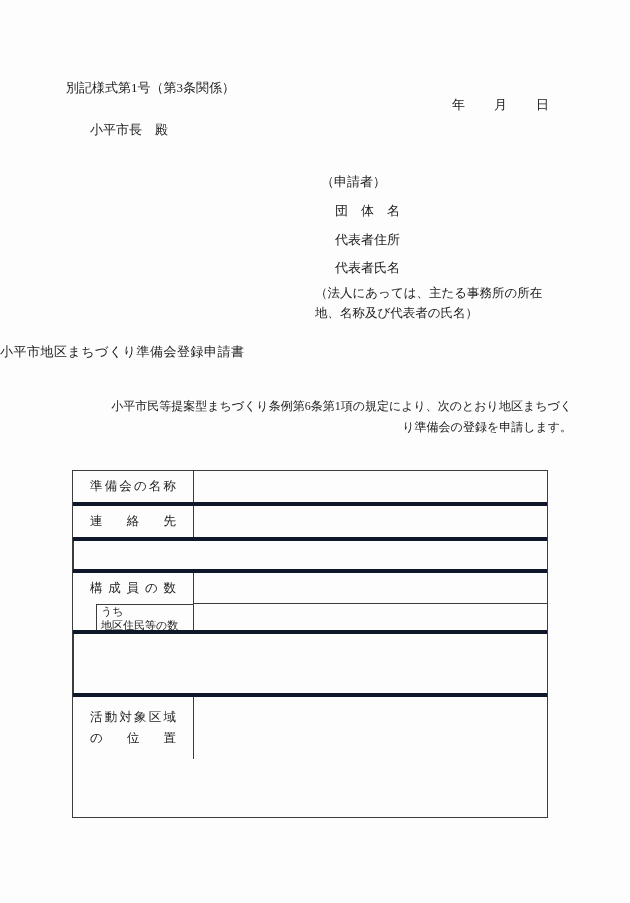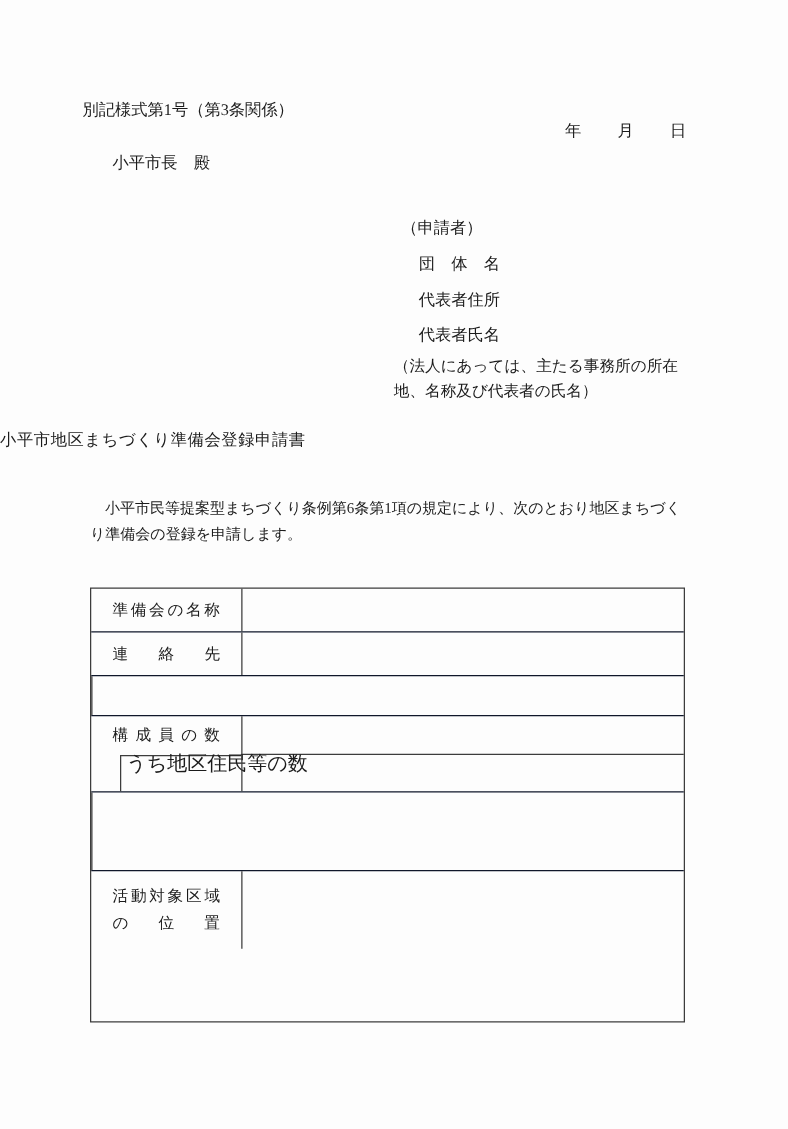--- a/index.html
+++ b/index.html
@@ -19,44 +19,44 @@
   .addressee{left:90px;top:122px;}
 
   .app-heading{left:321px;top:174px;}
   .app-field-0{left:335px;top:203px;}
   .app-field-1{left:335px;top:232px;}
   .app-field-2{left:335px;top:260px;}
   .app-note{left:315px;top:283px;width:242px;white-space:normal;font-size:12.5px;line-height:20px;}
 
   .doc-title{left:0;top:344px;width:630px;text-align:left;letter-spacing:.5px;}
 
-  .body-par{left:72px;top:396px;width:500px;font-size:12px;line-height:21px;}
+  .body-par{left:72px;top:396px;width:500px;font-size:12px;line-height:21px;text-align:right;}
   .body-par div{white-space:pre;}
 
   
   .ftable{
     position:absolute;left:72px;top:470px;width:474px;height:346px;
     border:1px solid #3c3c3c;box-sizing:content-box;
     display:flex;flex-direction:column;font-size:12.5px;
   }
-  .trow{display:flex;border-bottom:1px solid #0f172a;box-sizing:border-box;}
+  .trow{display:flex;border-bottom:4px solid #0f172a;box-sizing:border-box;}
   .trow:last-child{border-bottom:none;}
   .trow.nb{border-bottom:none;}
   .tlabel{
     width:120px;flex:0 0 120px;display:flex;flex-direction:column;
     align-items:center;justify-content:center;box-sizing:border-box;
   }
   .tvalue{flex:1;border-left:1px solid #3c3c3c;box-sizing:border-box;}
   .trow.nb .tvalue{border-bottom:1px solid #3c3c3c;}
   .ljust{width:86px;text-align:justify;text-align-last:justify;line-height:21px;}
   .subbox{
     margin-left:23px;width:97px;height:100%;box-sizing:border-box;
     border-left:1px solid #3c3c3c;border-top:1px solid #3c3c3c;
-    display:flex;flex-direction:row;
-    padding-left:4px;font-size:16px;line-height:14px;
+    display:flex;flex-direction:column;justify-content:center;
+    padding-left:4px;font-size:11px;line-height:14px;
   }
   .subline{white-space:nowrap;}
 </style>
 </head>
 <body>
 
 <div class="page">
 
   <div class="abs fs13 form-number">別記様式第1号（第3条関係）</div>
   <div class="abs fs13 date-line">年　　月　　日</div>

